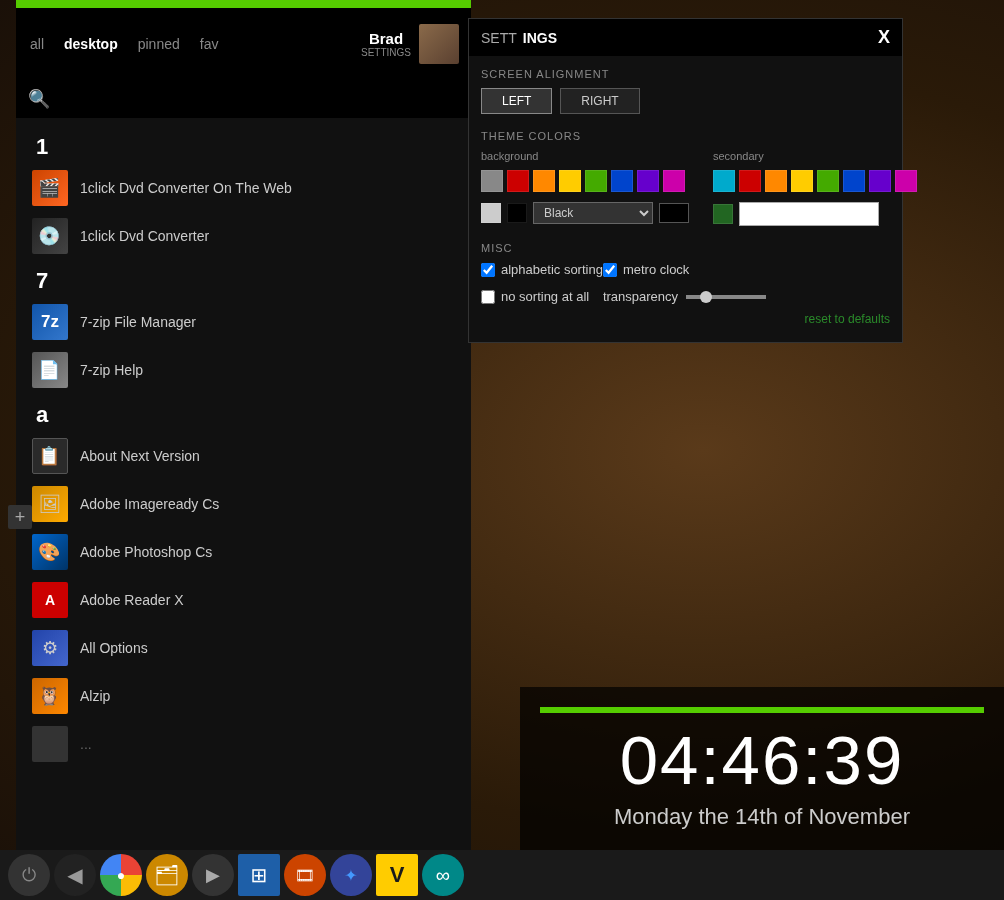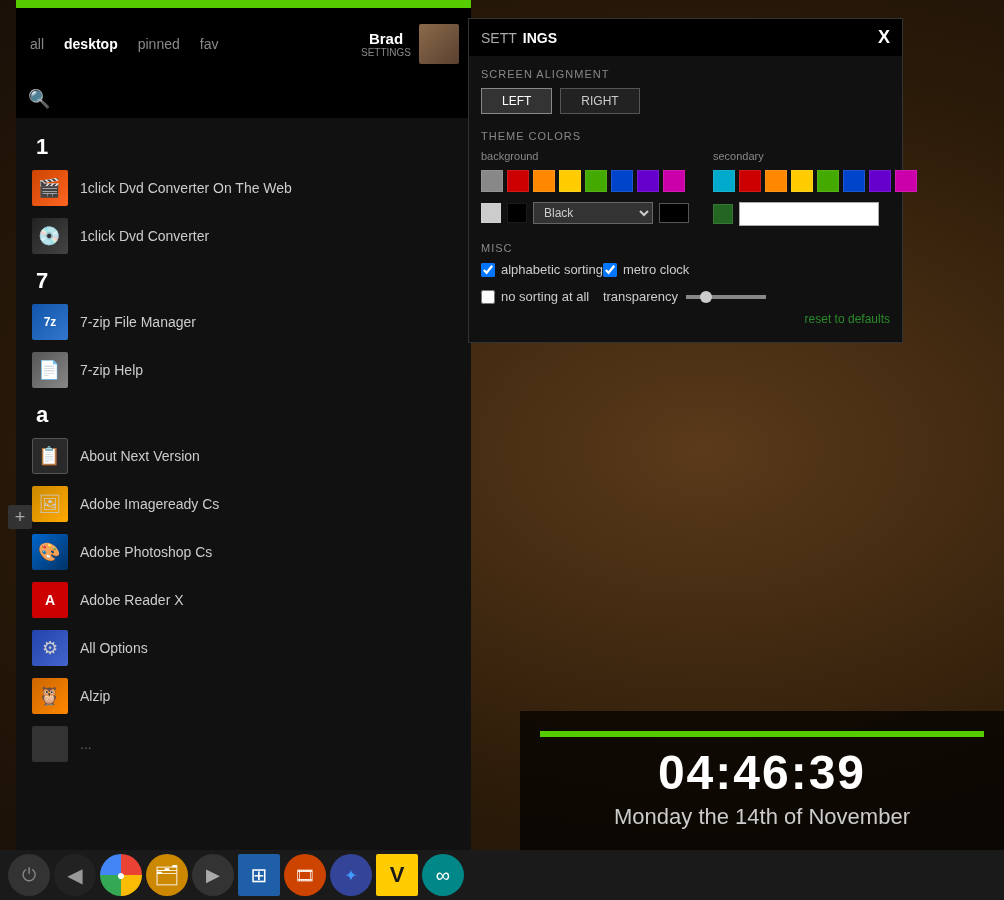--- a/index.html
+++ b/index.html
@@ -406,22 +406,22 @@
       bottom: 50px;
       left: 520px;
       right: 0;
       background: rgba(0,0,0,0.7);
       padding: 20px;
       text-align: center;
     }
 
     .clock-time {
       color: #fff;
-      font-size: 48px;
-      font-weight: 700;
+      font-size: 69px;
+      font-weight: 400;
       letter-spacing: 2px;
     }
 
     .clock-date {
       color: #ccc;
       font-size: 22px;
       margin-top: 4px;
     }
 
     .clock-green-bar {
@@ -498,21 +498,21 @@
       <div class="app-icon icon-dvd">🎬</div>
       <span>1click Dvd Converter On The Web</span>
     </div>
     <div class="app-item">
       <div class="app-icon icon-dvd2">💿</div>
       <span>1click Dvd Converter</span>
     </div>
 
     <div class="section-letter">7</div>
     <div class="app-item">
-      <div class="app-icon icon-7zip" style="font-size:12px;color:#fff;font-weight:bold;background:linear-gradient(135deg,#1155aa,#3377cc);">7z</div>
+      <div class="app-icon icon-7zip" style="font-size:17px;color:#fff;font-weight:bold;background:linear-gradient(135deg,#1155aa,#3377cc);">7z</div>
       <span>7-zip File Manager</span>
     </div>
     <div class="app-item">
       <div class="app-icon icon-7ziphelp">📄</div>
       <span>7-zip Help</span>
     </div>
 
     <div class="section-letter">a</div>
     <div class="app-item">
       <div class="app-icon icon-about">📋</div>

